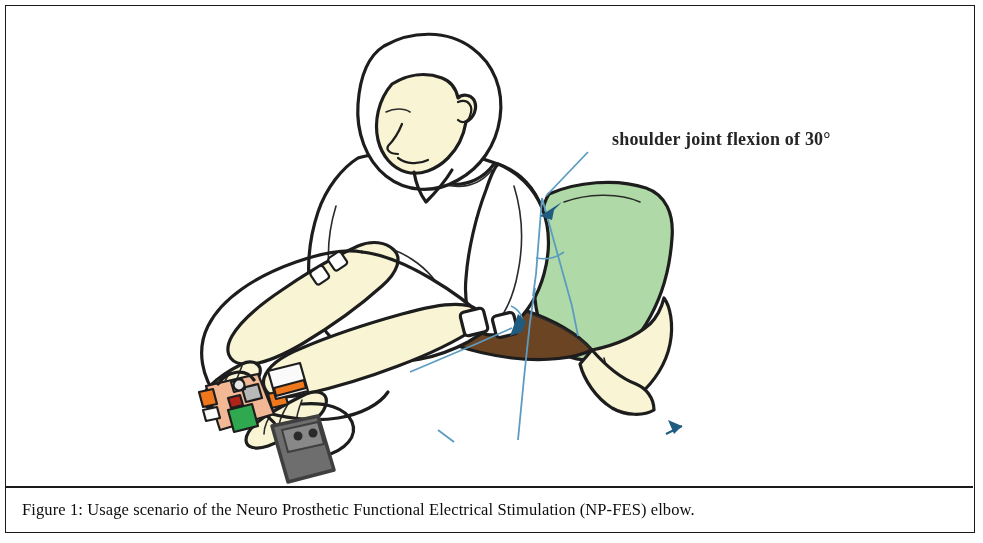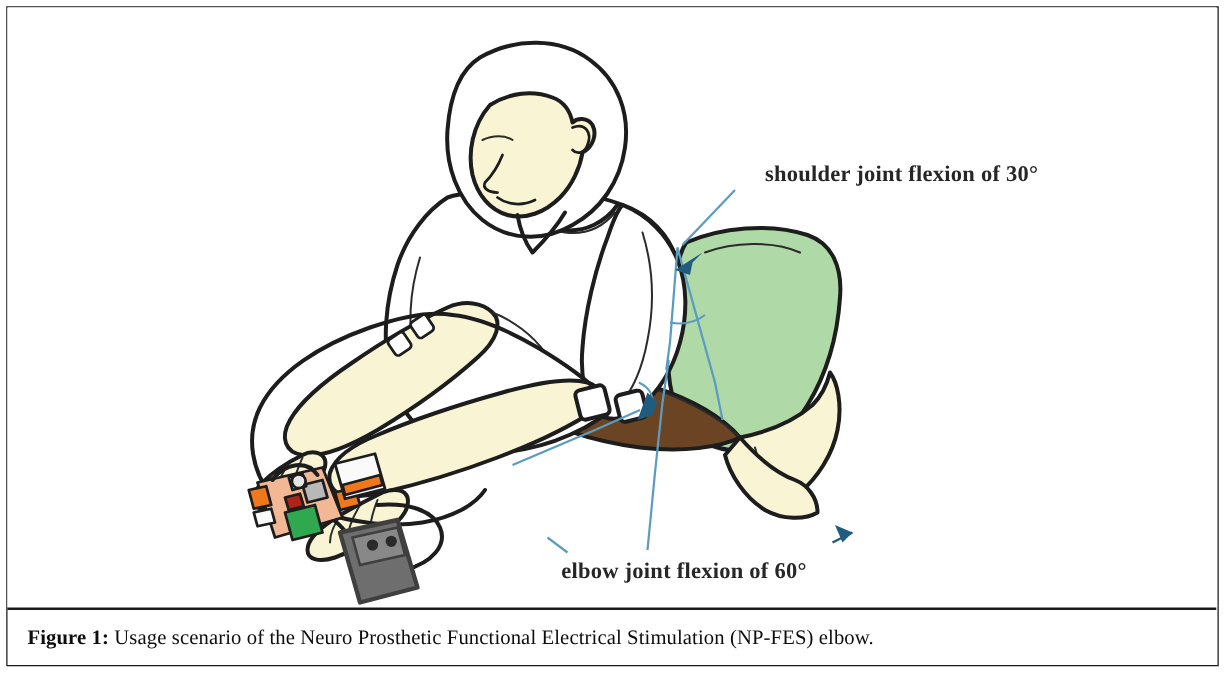--- a/index.html
+++ b/index.html
@@ -44,21 +44,21 @@
     align-items:center;
   }
   #caption-text{
     padding-left:16px;
     font-family:"Liberation Serif", serif;
     font-size:16.5px;
     color:#0d0d0d;
     letter-spacing:0.1px;
     white-space:nowrap;
   }
-  #caption-label{font-weight:bold;}
+  #caption-label{font-weight:normal;}
   .annot{
     position:absolute;
     font-family:"Liberation Serif", serif;
     font-size:18px;
     font-weight:600;
     color:#262626;
     white-space:nowrap;
     letter-spacing:0.2px;
   }
   #annot-shoulder{ left:590px; top:123px;margin-left:16px; }
@@ -323,21 +323,20 @@
 
           <path d="M660 428 L 676 420" stroke="#1F5C80" stroke-width="2" fill="none"></path>
           <path d="M676 420 L 662 414 L 668 428 Z" fill="#1F5C80"></path>
         </g>
 
       </svg>
     </div>
 
     <div class="annot" id="annot-shoulder">shoulder joint flexion of 30°</div>
 
-    <div class="annot" id="annot-elbow">elbow joint flexion of 60°</div>
 
     <div id="caption-rule"></div>
     <div id="caption">
       <div id="caption-text"><span id="caption-label">Figure 1:</span><span> Usage scenario of the Neuro Prosthetic Functional Electrical Stimulation (NP-FES) elbow.</span></div>
     </div>
 
   </div>
 </div>
 
 </body></html>

